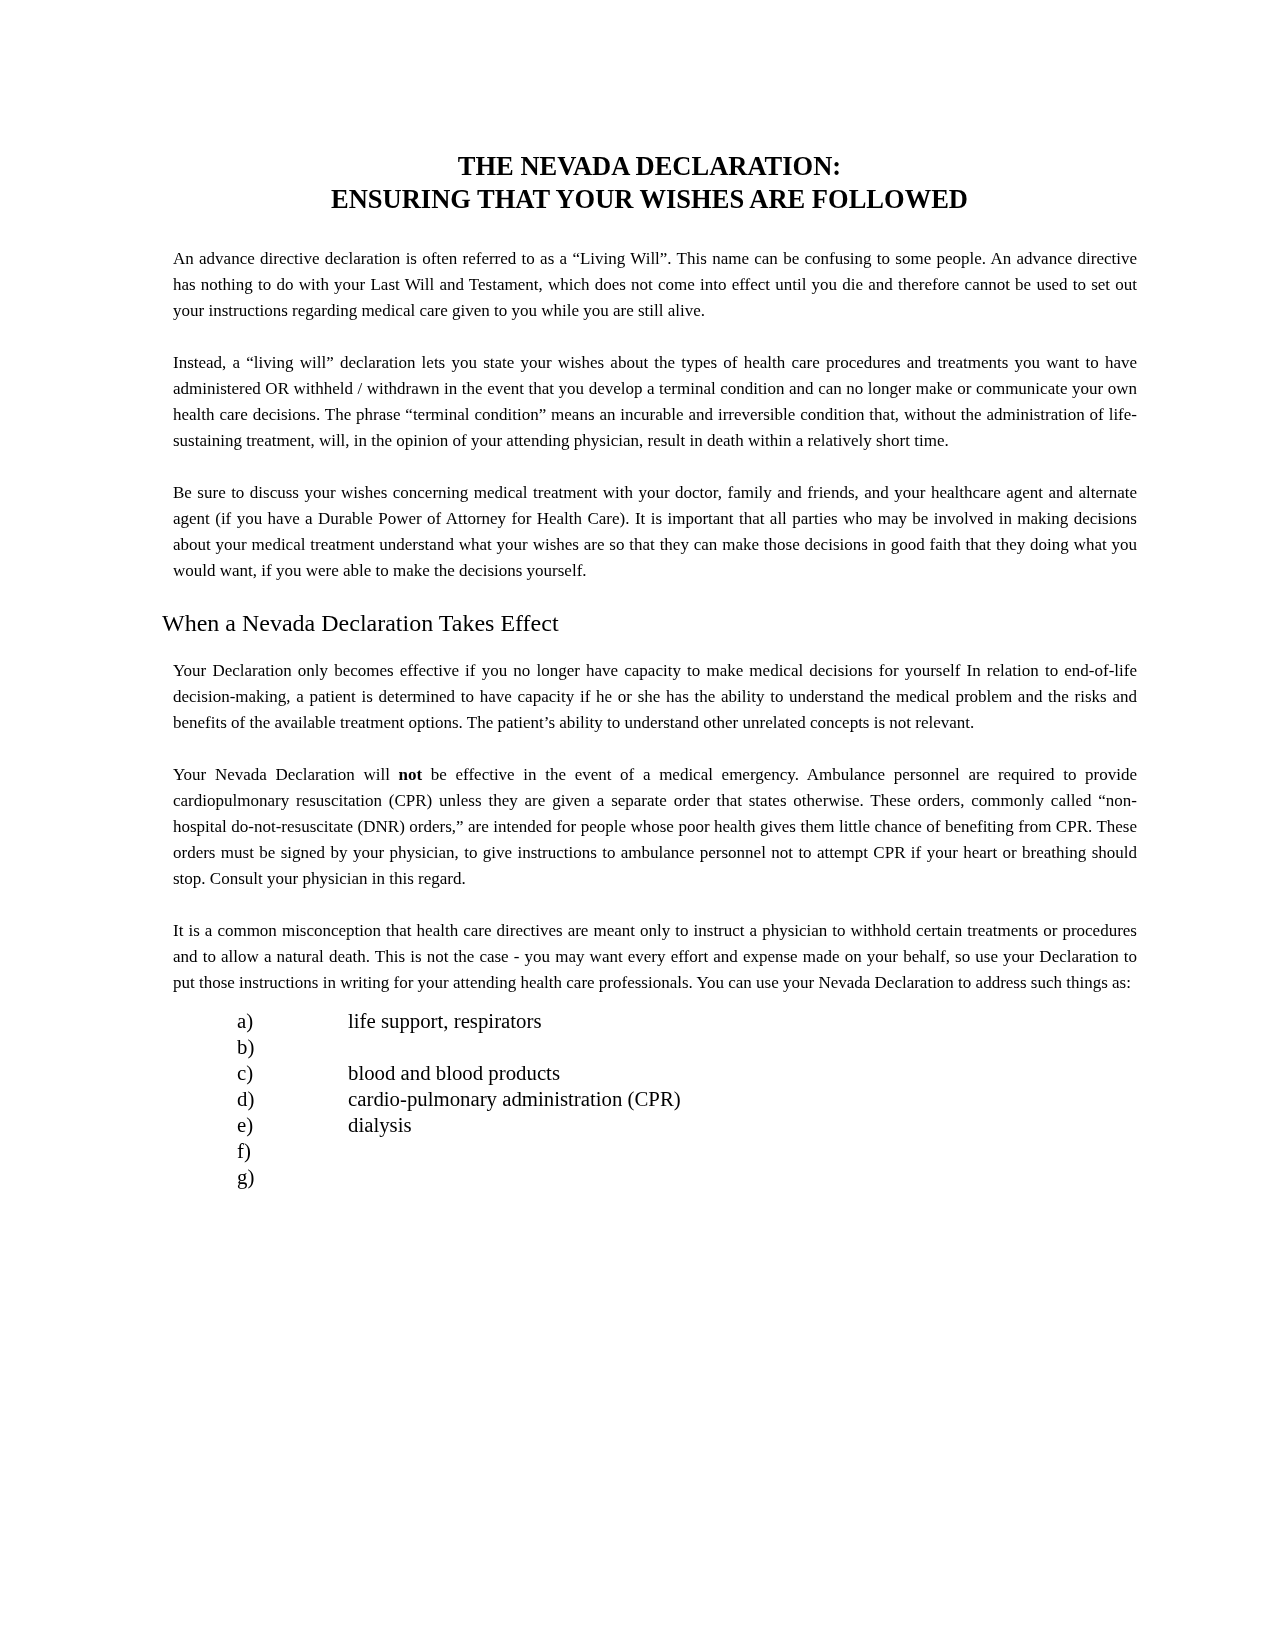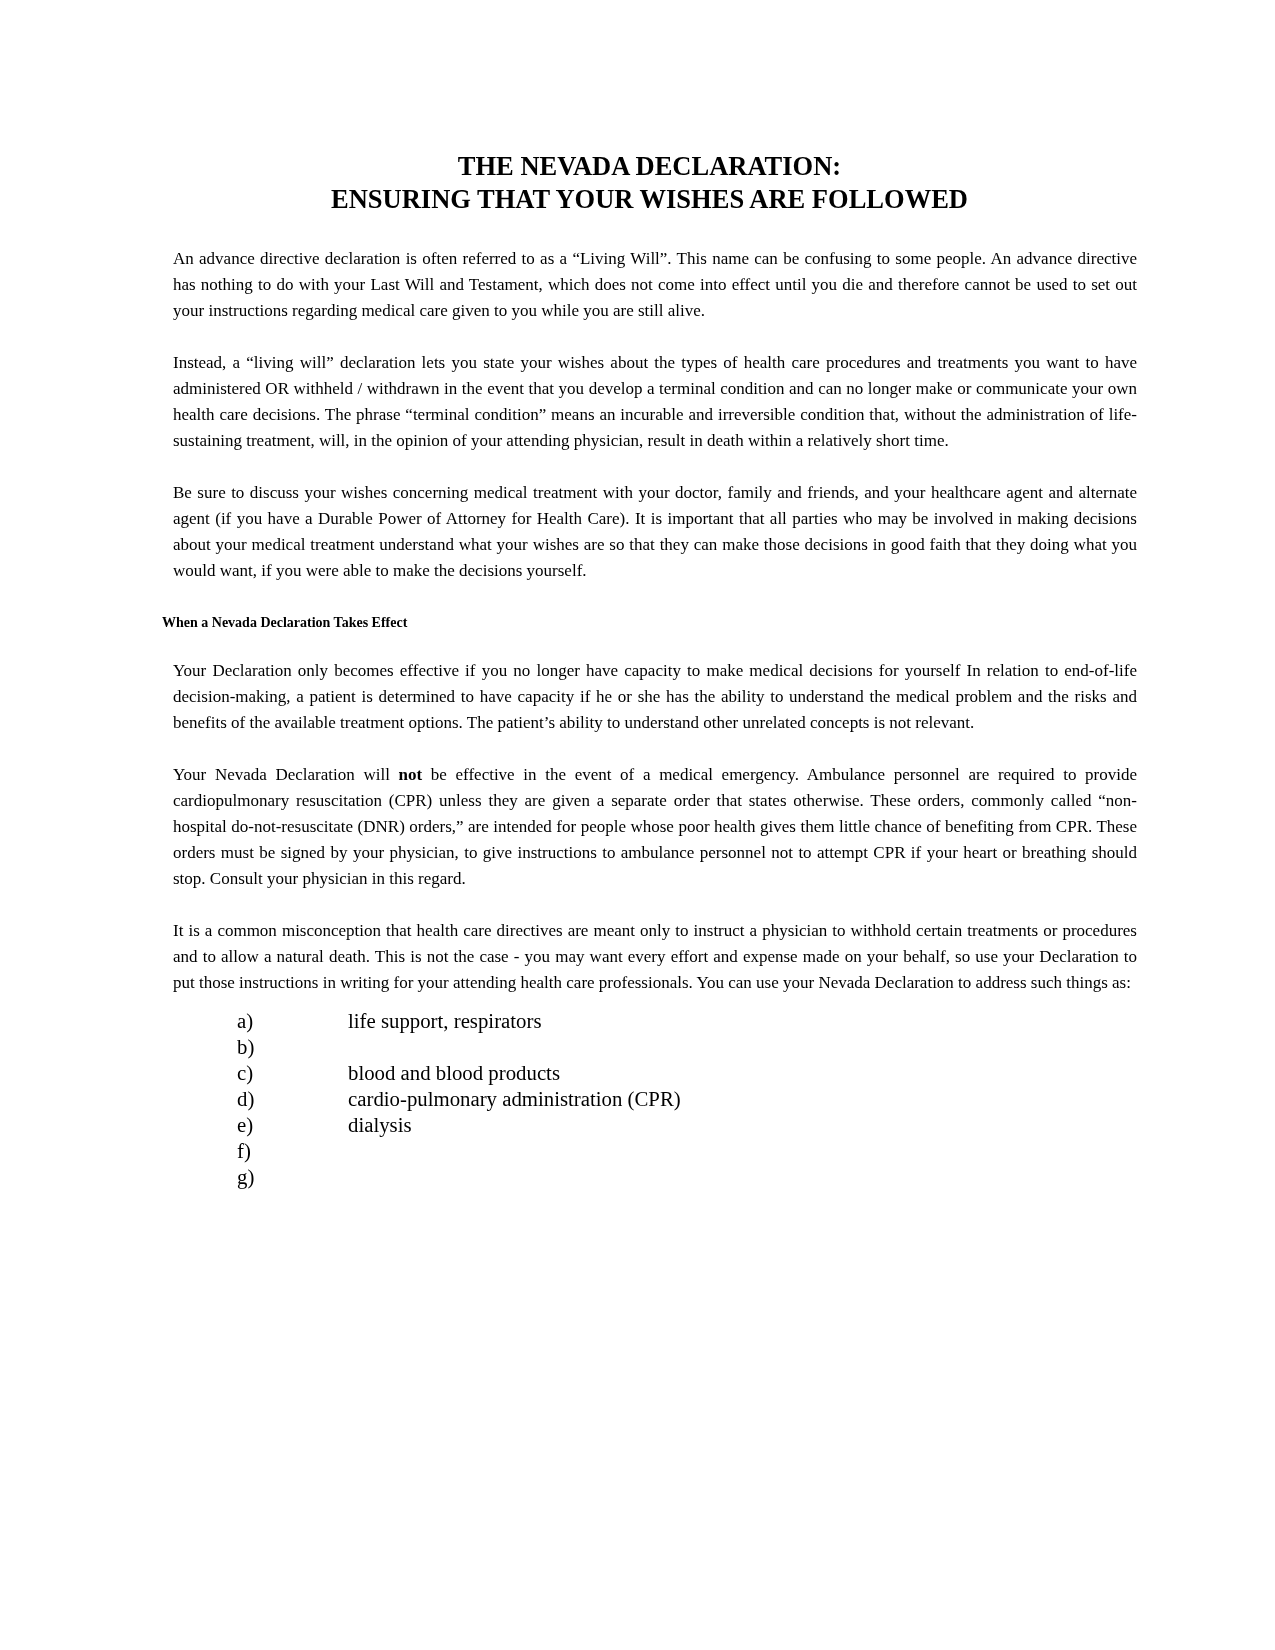--- a/index.html
+++ b/index.html
@@ -29,23 +29,23 @@
       margin: 0 0 30px 0;
     }
     .title .line { display: block; }
     p.body {
       font-size: 17px;
       line-height: 26px;
       text-align: justify;
       margin: 0 0 26px 11px;
     }
     h2.section {
-      font-size: 14px;
+      font-size: 24px;
       line-height: 26px;
-      font-weight: bold;
+      font-weight: normal;
       margin: 0 0 22px 0;
     }
     .list {
       margin: -14px 0 0 0;
       padding: 0;
       list-style: none;
     }
     .list li {
       display: flex;
       font-size: 20.8px;

